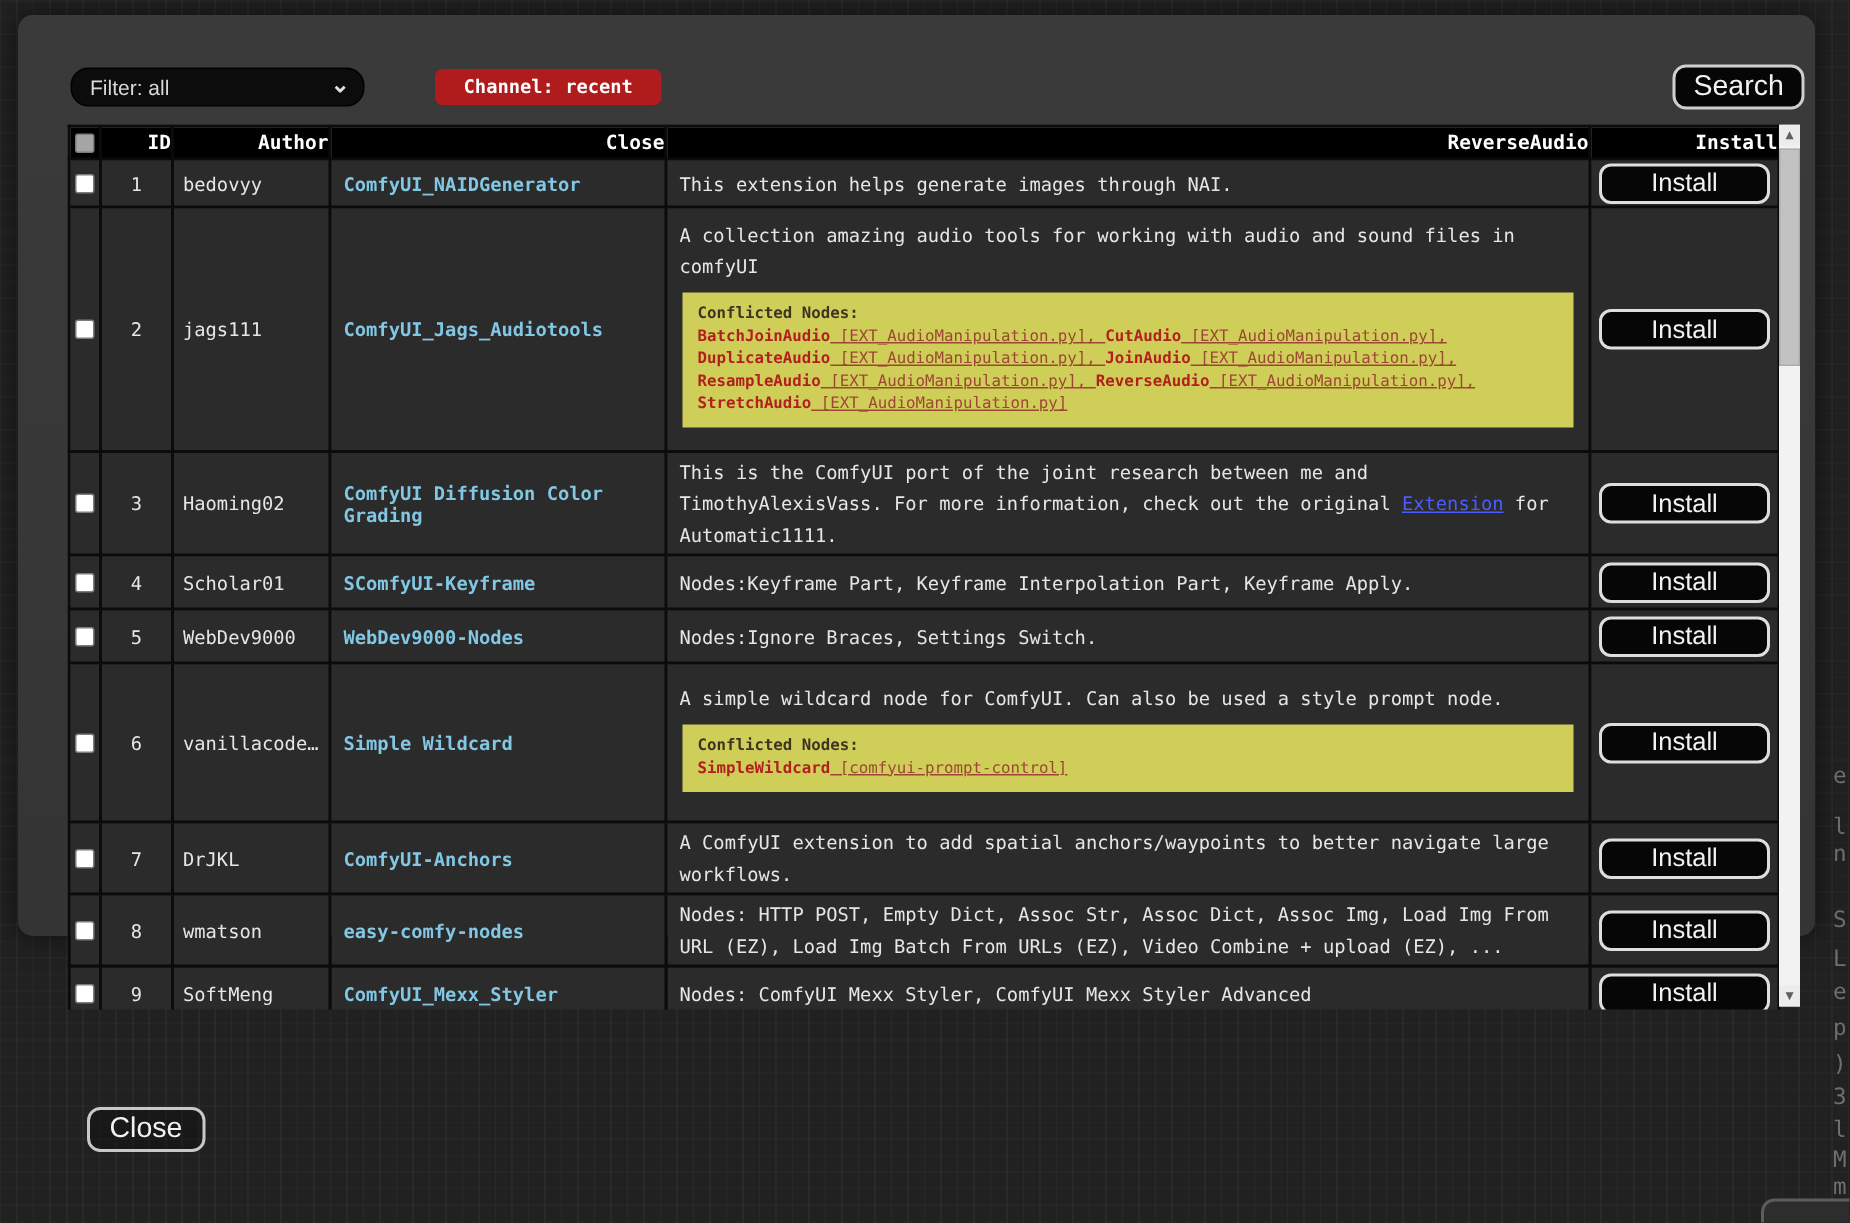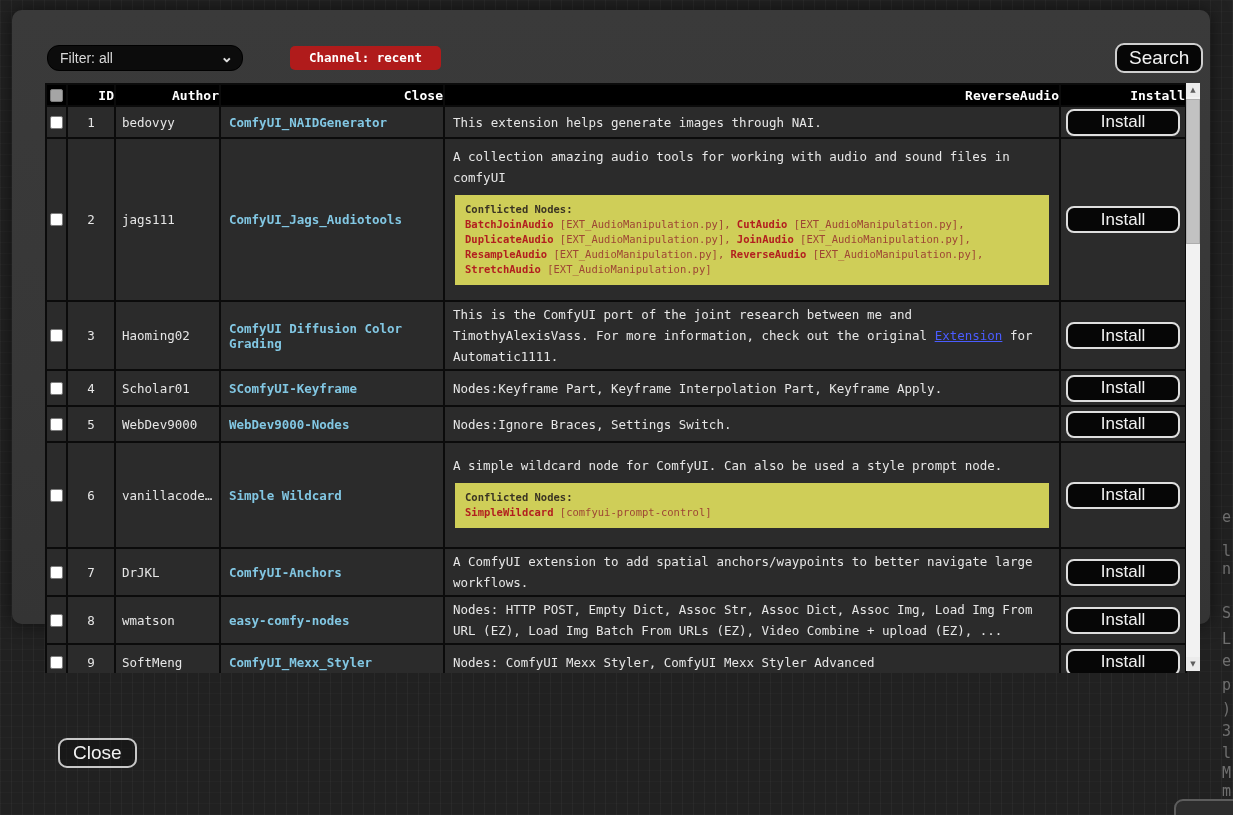--- a/index.html
+++ b/index.html
@@ -73,21 +73,21 @@
 
   .namelink { color: #82c7e3; font-weight: bold; 
     text-decoration-color: #8f86c9; cursor: pointer; }
   .desc { line-height: 21px; }
   .desclink { color: #4a5cff; text-decoration: underline; cursor: pointer; }
 
   .conflict { background: #cfce58; border-radius: 0; margin: 7px 2px 8px 2px;
     padding: 7px 10px 8px 10px; font-size: 10.5px; line-height: 15px; }
   .conflict-title { font-weight: bold; color: #3b3423; }
   .cn { font-weight: bold; color: #b21f1f; }
-  .cs { color: #9e4634; }
+  .cs { color: #9e4634; text-decoration: underline; }
 
   .install-btn { height: 27px; min-width: 114px; font-size: 17px; border-radius: 8px;
     border-color: #dedede; }
 
   
   .scrollbar { position: absolute; left: 1141px; top: 0; width: 14px; height: 588px;
     background: #f2f2f2; }
   .sb-btn { position: absolute; left: 0; width: 14px; height: 14px; background: #ececec;
     color: #5f5f5f; font-size: 7px; text-align: center; line-height: 14px; cursor: pointer;
     font-family: "DejaVu Sans", sans-serif; }

